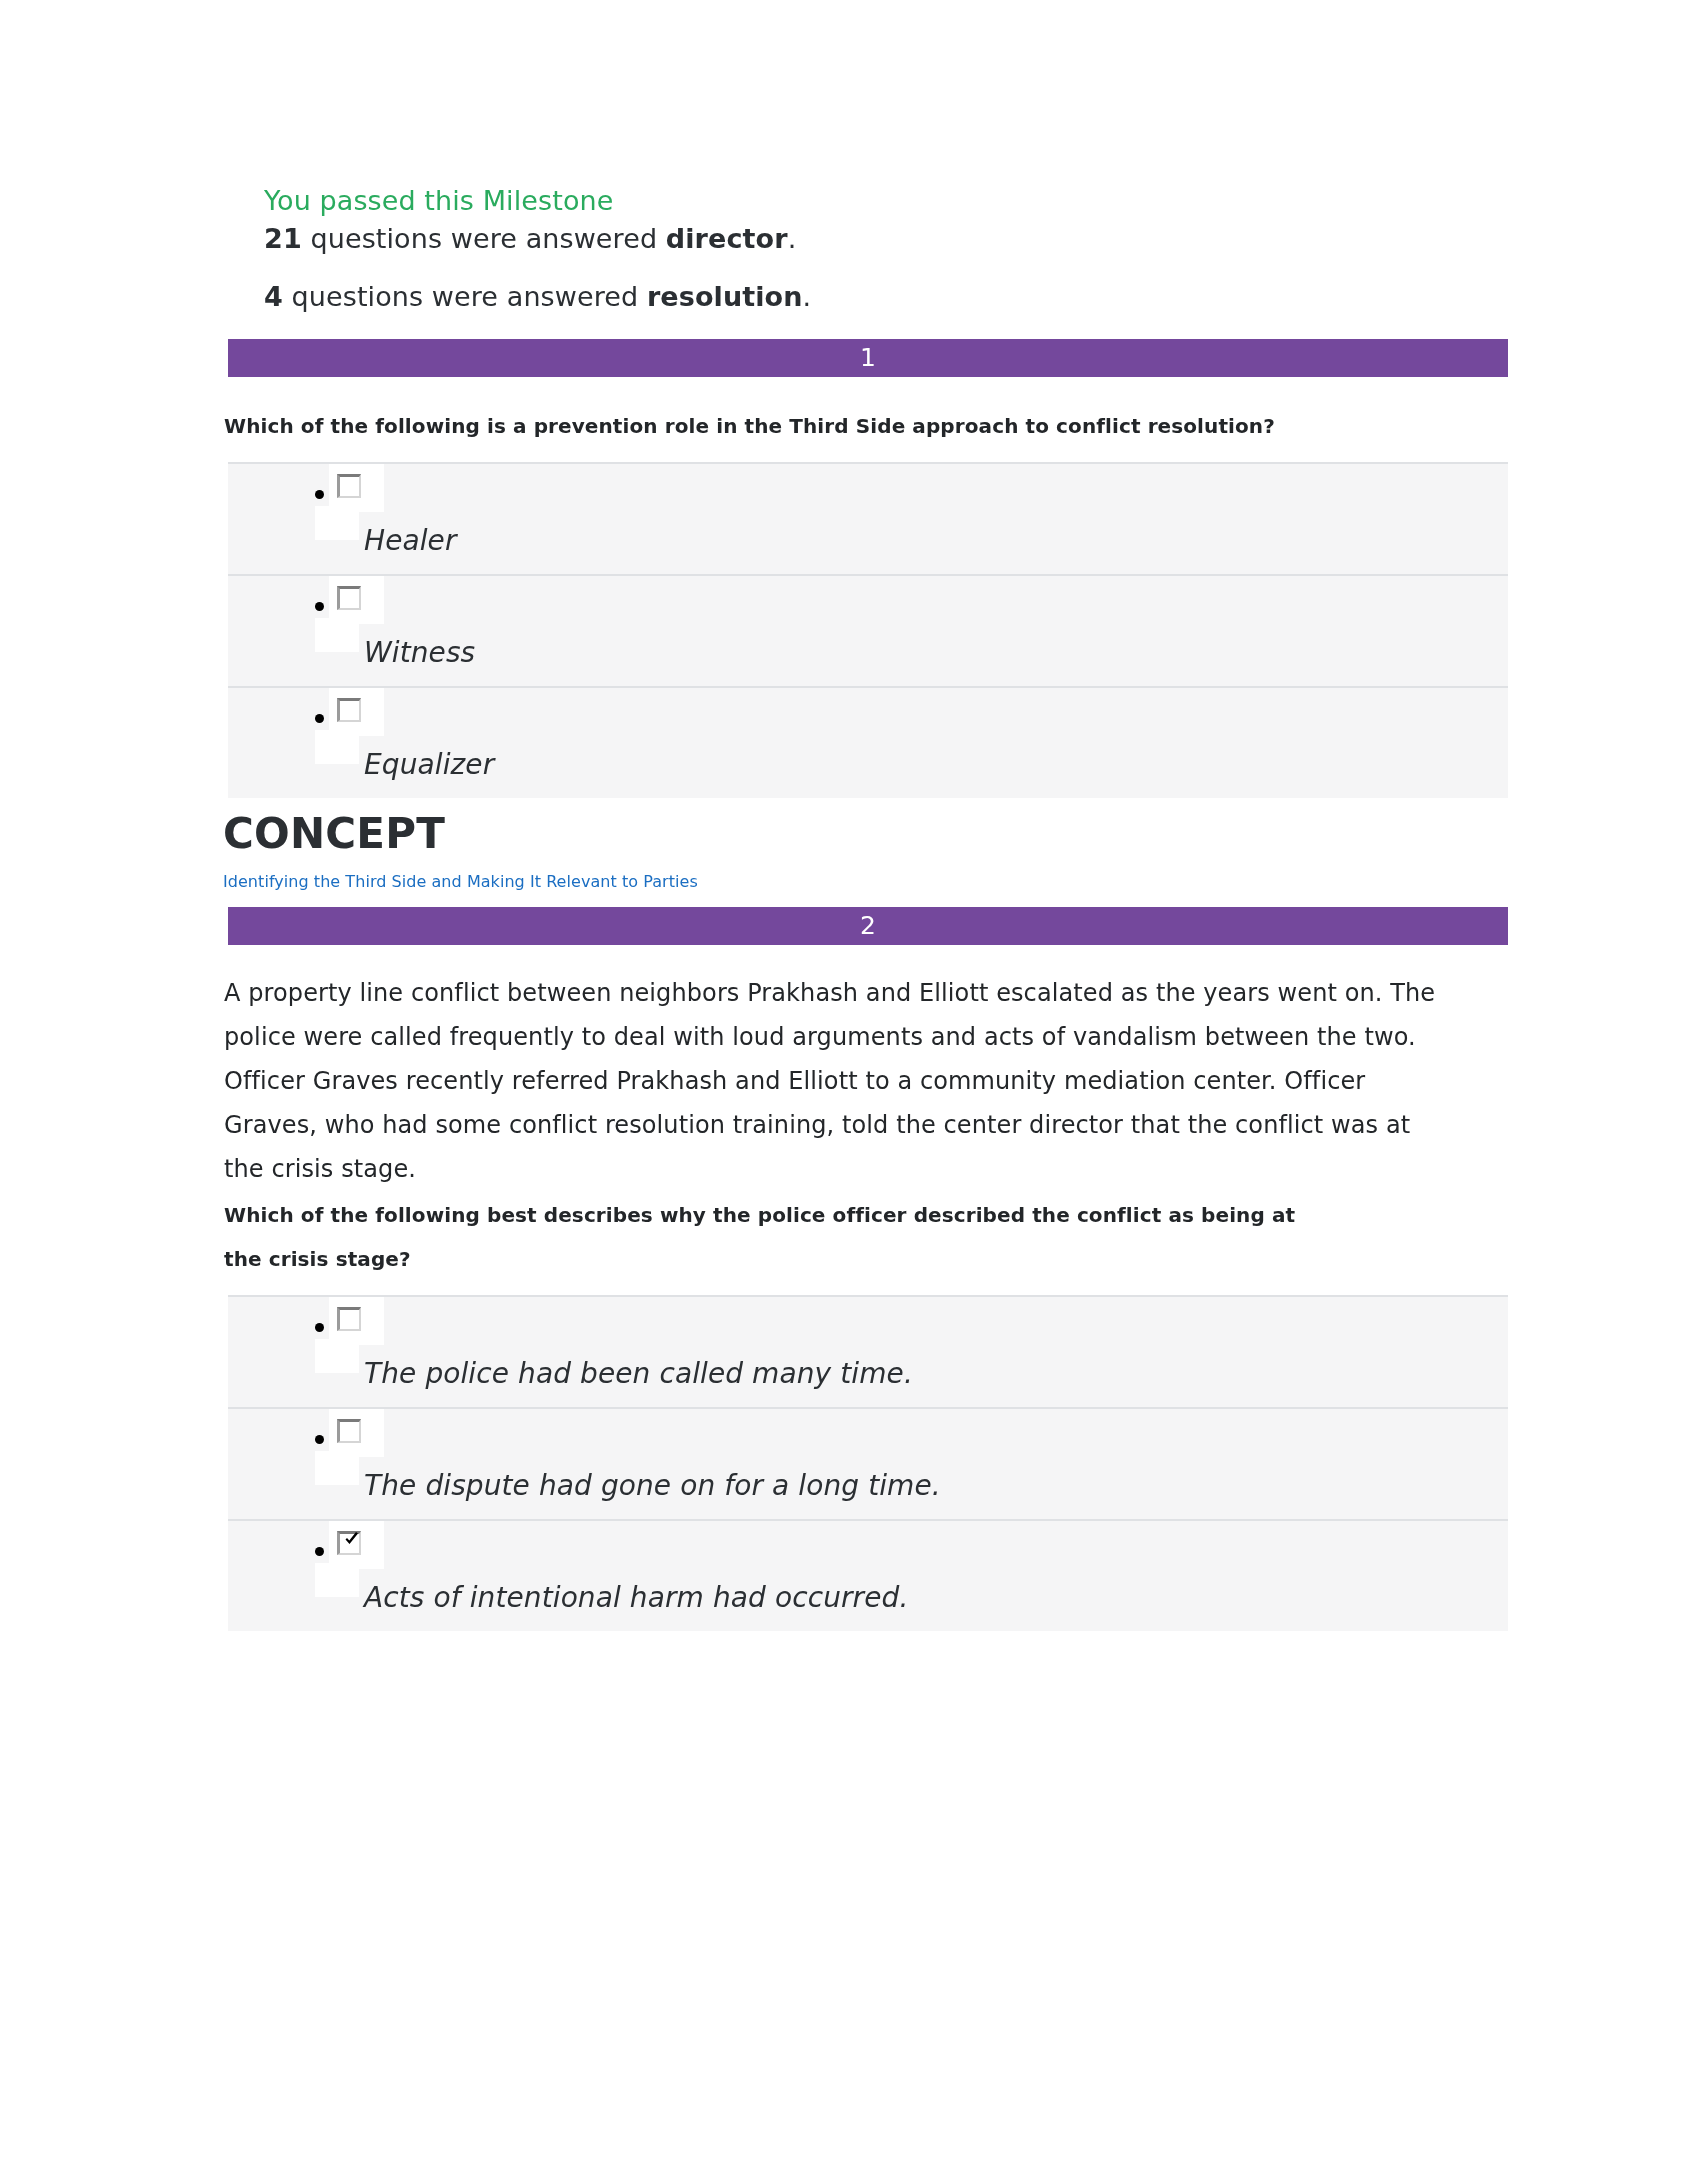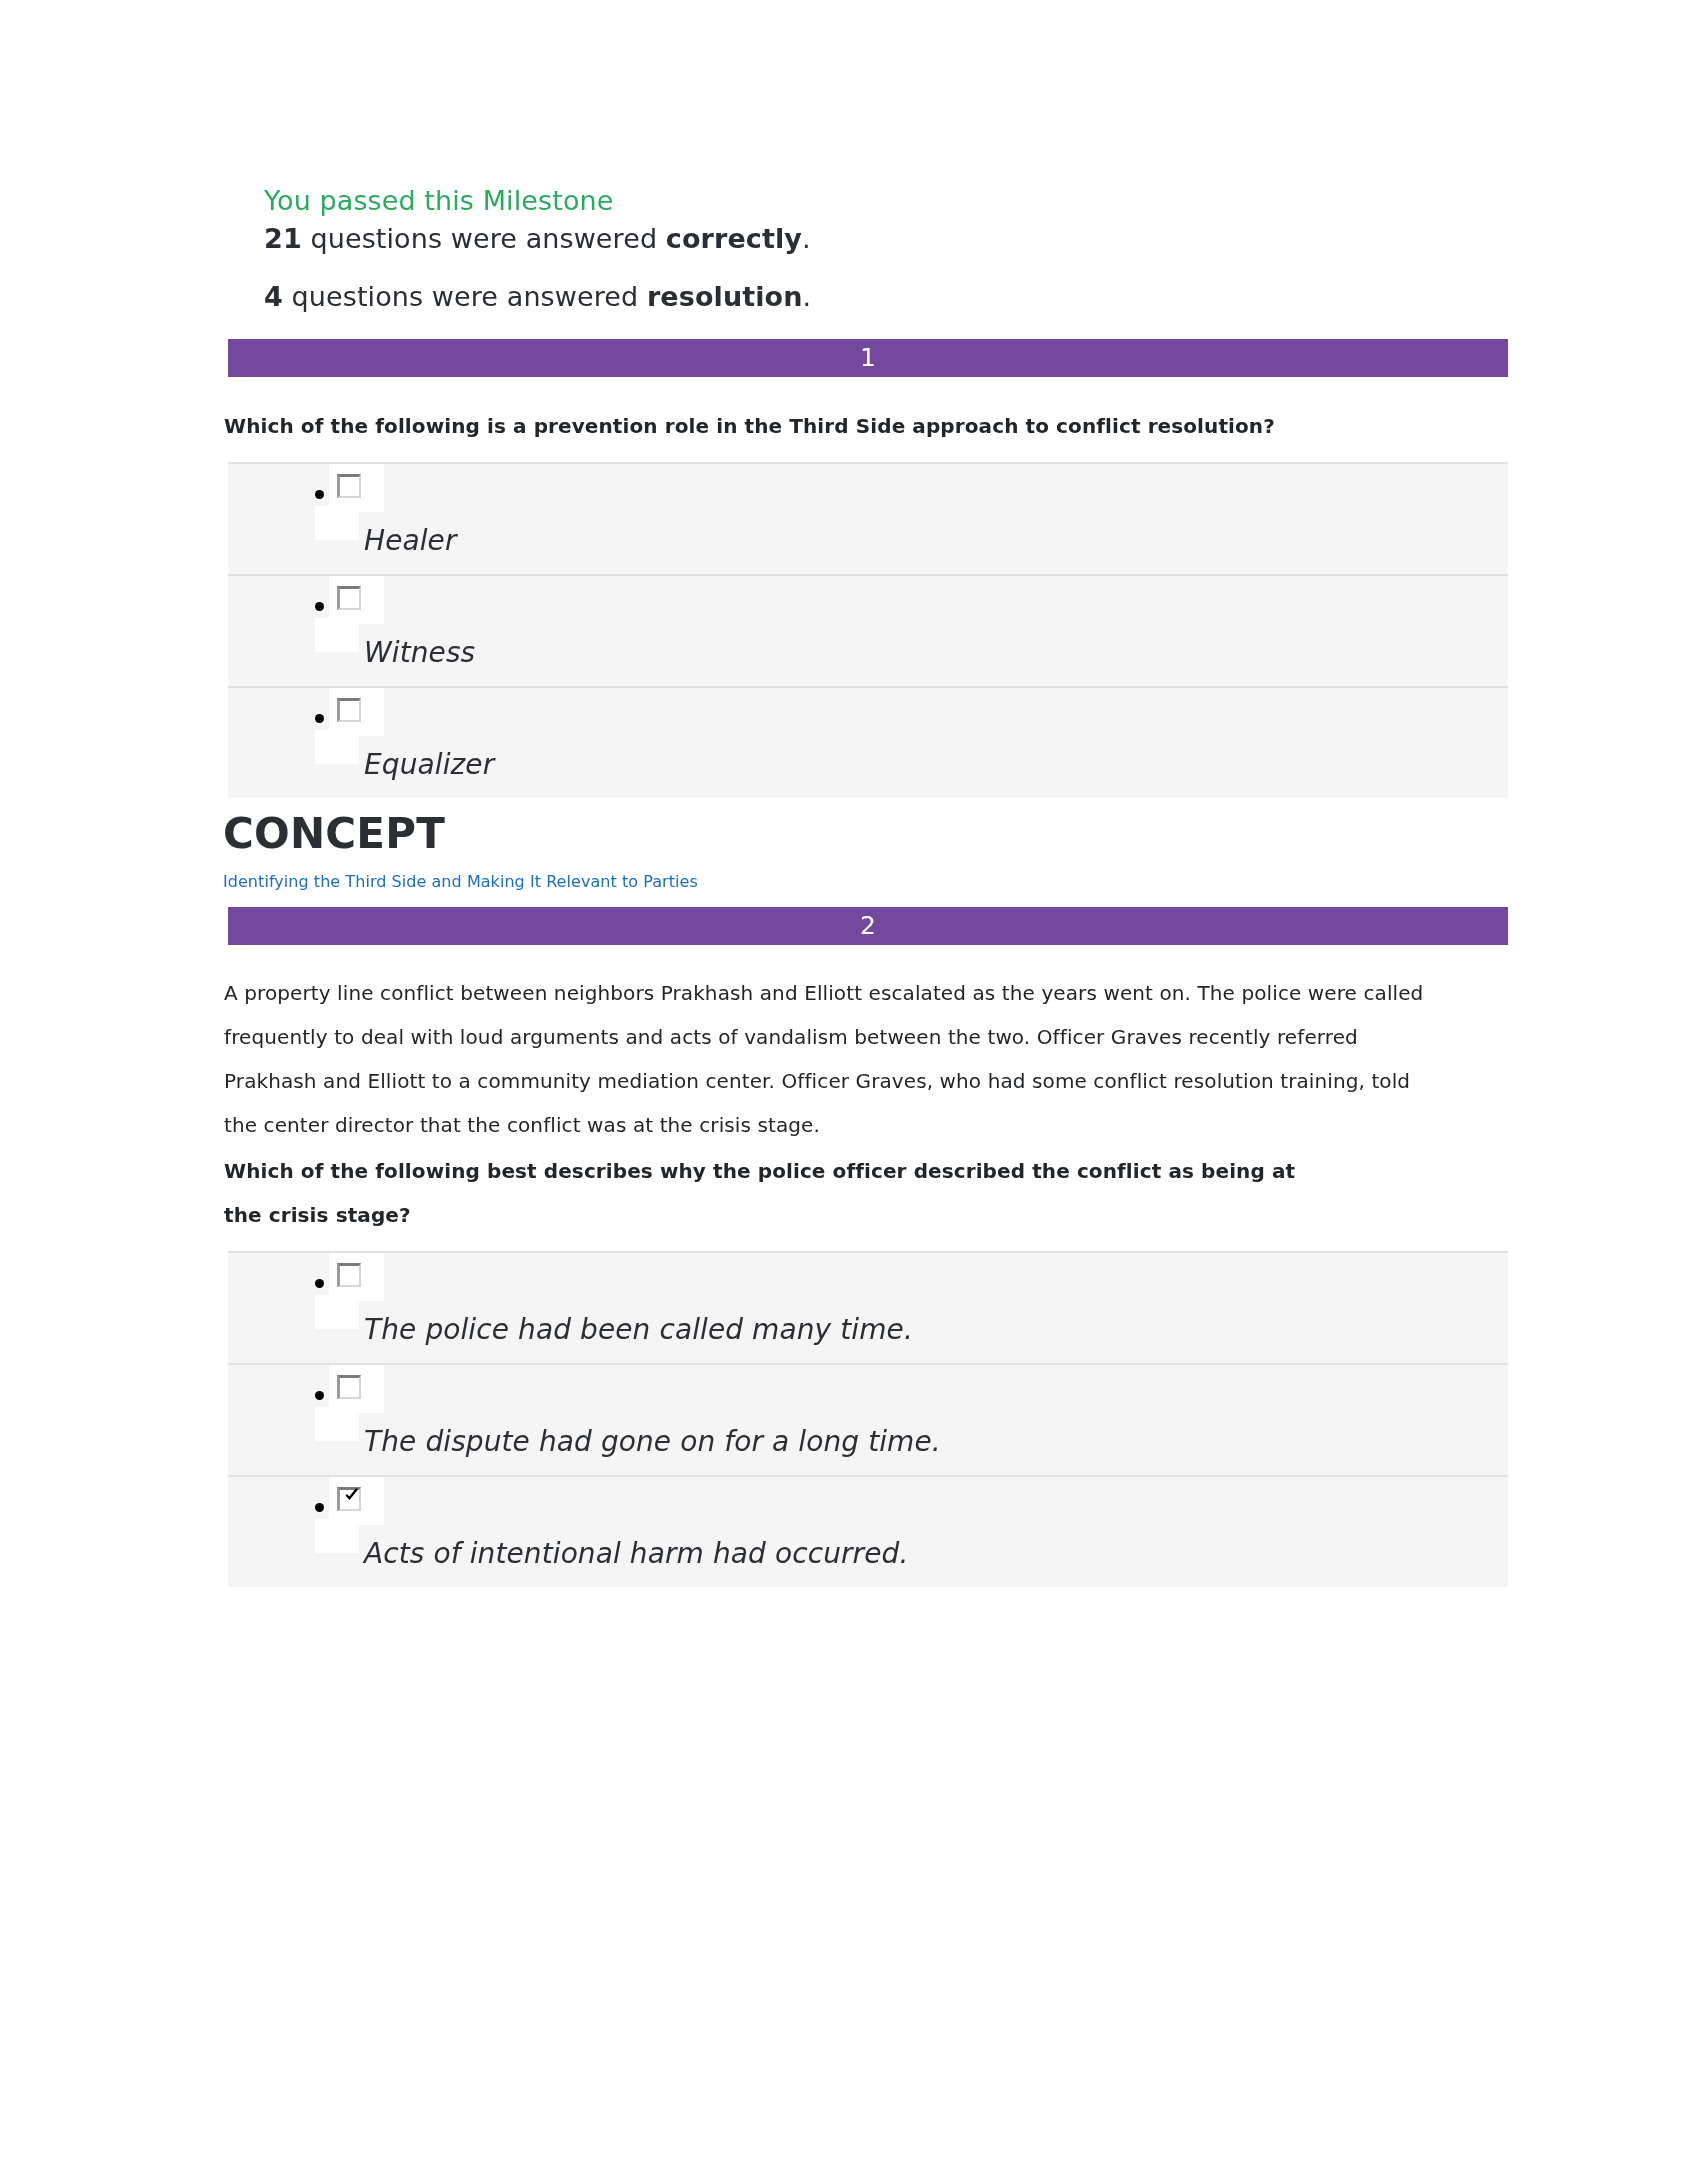--- a/index.html
+++ b/index.html
@@ -70,21 +70,21 @@
     color: #232629;
     font-weight: bold;
     font-size: 20px;
     line-height: 44px;
     margin: 27px 0 0 -13px;
     max-width: 1109px;
     letter-spacing: 0.1px;
   }
   .scenario {
     color: #232629;
-    font-size: 20px;
+    font-size: 24px;
     line-height: 44px;
     margin: 26px 0 0 -13px;
     max-width: 1218px;
     letter-spacing: 0.1px;
   }
   .scenario + .qtext {
     margin-top: 2px;
   }
 
   
@@ -183,21 +183,21 @@
 </style>
 </head>
 <body>
 
 <div class="page">
   <div class="content">
 
     <div class="results">
       <div class="passed">You passed this Milestone</div>
       <div class="line">
-        <b>21</b><span> questions were answered </span><b>correctly</b><span>.</span>
+        <b>21</b><span> questions were answered </span><b>director</b><span>.</span>
       </div>
       <div class="line second">
         <b>4</b><span> questions were answered </span><b>resolution</b><span>.</span>
       </div>
     </div>
 
     <div class="question-block">
       <div class="qbar">1</div>
       <div class="qtext">Which of the following is a prevention role in the Third Side approach to conflict resolution?</div>
 

